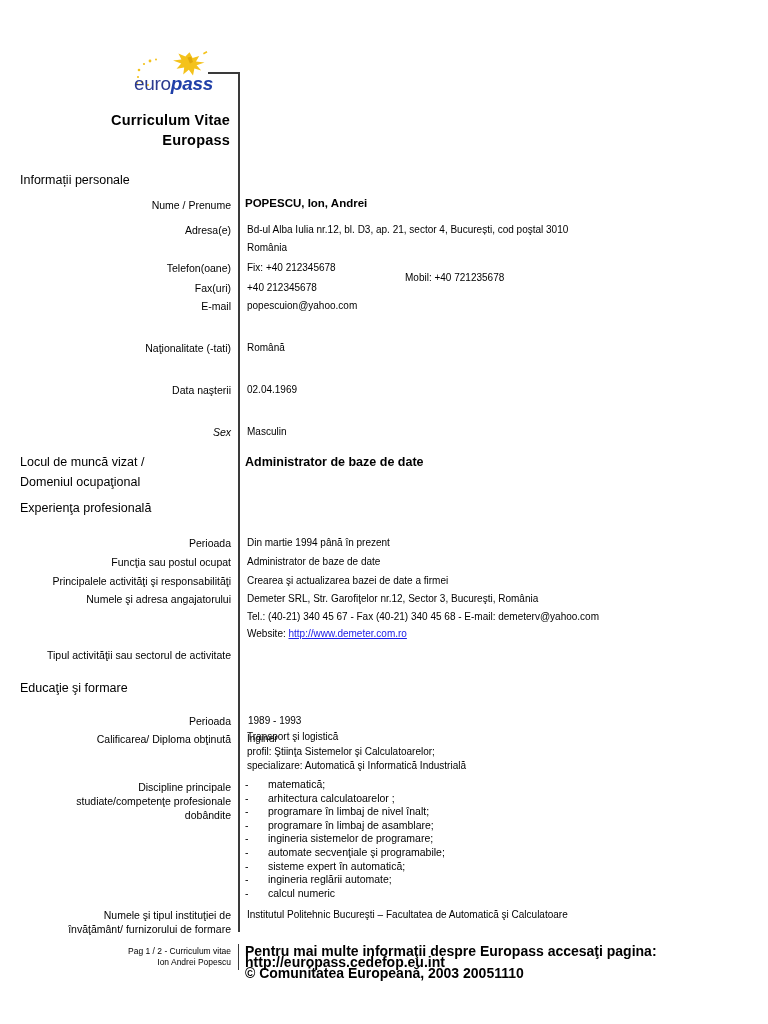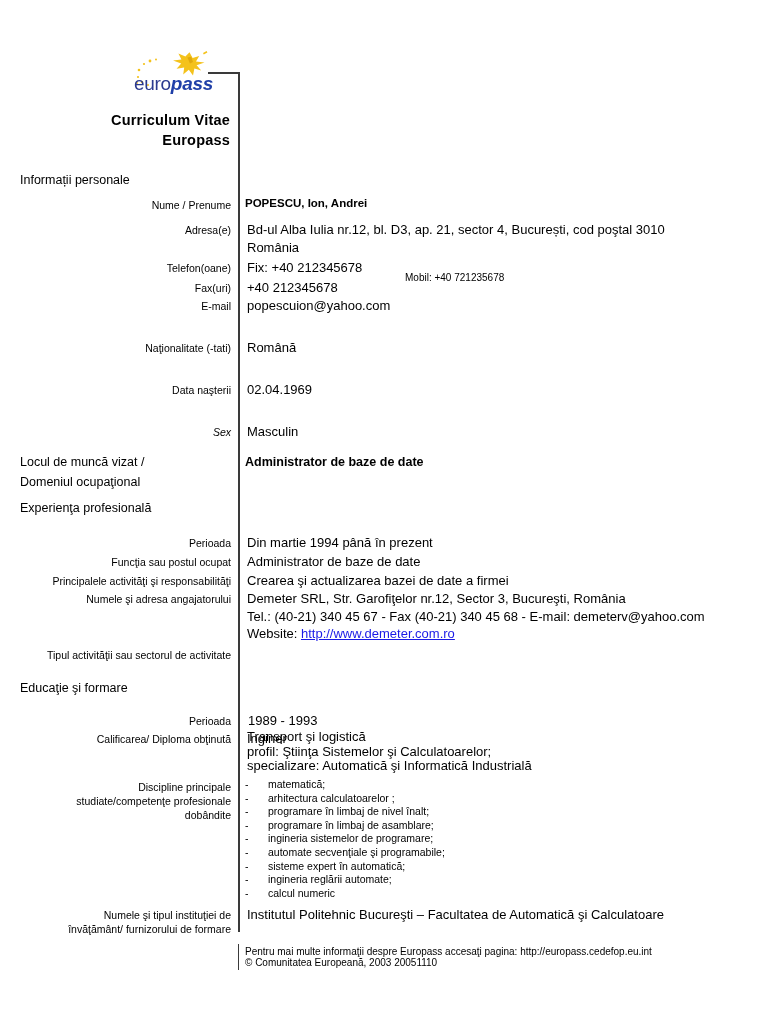--- a/index.html
+++ b/index.html
@@ -115,21 +115,21 @@
     width: 211px;
     text-align: right;
     font-size: 10.5px;
     line-height: 14px;
     color: #000;
   }
   .val {
     position: absolute;
     left: 245px;
     width: 505px;
-    font-size: 13px;
+    font-size: 10px;
     line-height: 14px;
     color: #000;
   }
   .val.pad {
     left: 247px;
   }
 
   .section-head {
     position: absolute;
     left: 20px;
@@ -202,23 +202,24 @@
     text-align: right;
     font-size: 8.5px;
     line-height: 11px;
     color: #000;
   }
   .footer-right {
     position: absolute;
     left: 245px;
     top: 946px;
     width: 505px;
-    font-size: 10px;
+    font-size: 14px;
     line-height: 11px;
     color: #000;
+    font-weight: bold;
   }
 </style>
 </head>
 <body>
 
 <div class="page">
 
   <div class="logo-block">
     <svg class="logo-dots" viewBox="0 0 34 30">
       <circle cx="3" cy="12" r="1.3" fill="#f4c21b"></circle>
@@ -354,18 +355,22 @@
     <div class="bullet-row">
       <span class="bullet-dash">-</span>
       <span class="bullet-text">calcul numeric</span>
     </div>
   </div>
 
   <div class="lbl" style="top:908px;">Numele şi tipul instituţiei de</div>
   <div class="lbl" style="top:922px;">învăţământ/ furnizorului de formare</div>
   <div class="val pad" style="top:908px;">Institutul Politehnic Bucureşti – Facultatea de Automatică şi Calculatoare</div>
 
+  <div class="footer-left">
+    <div>Pag 1 / 2 - Curriculum vitae</div>
+    <div>Ion Andrei Popescu</div>
+  </div>
   <div class="footer-right">
     <div>Pentru mai multe informaţii despre Europass accesaţi pagina: http://europass.cedefop.eu.int</div>
     <div>© Comunitatea Europeană, 2003   20051110</div>
   </div>
 
 </div>
 
 </body></html>

